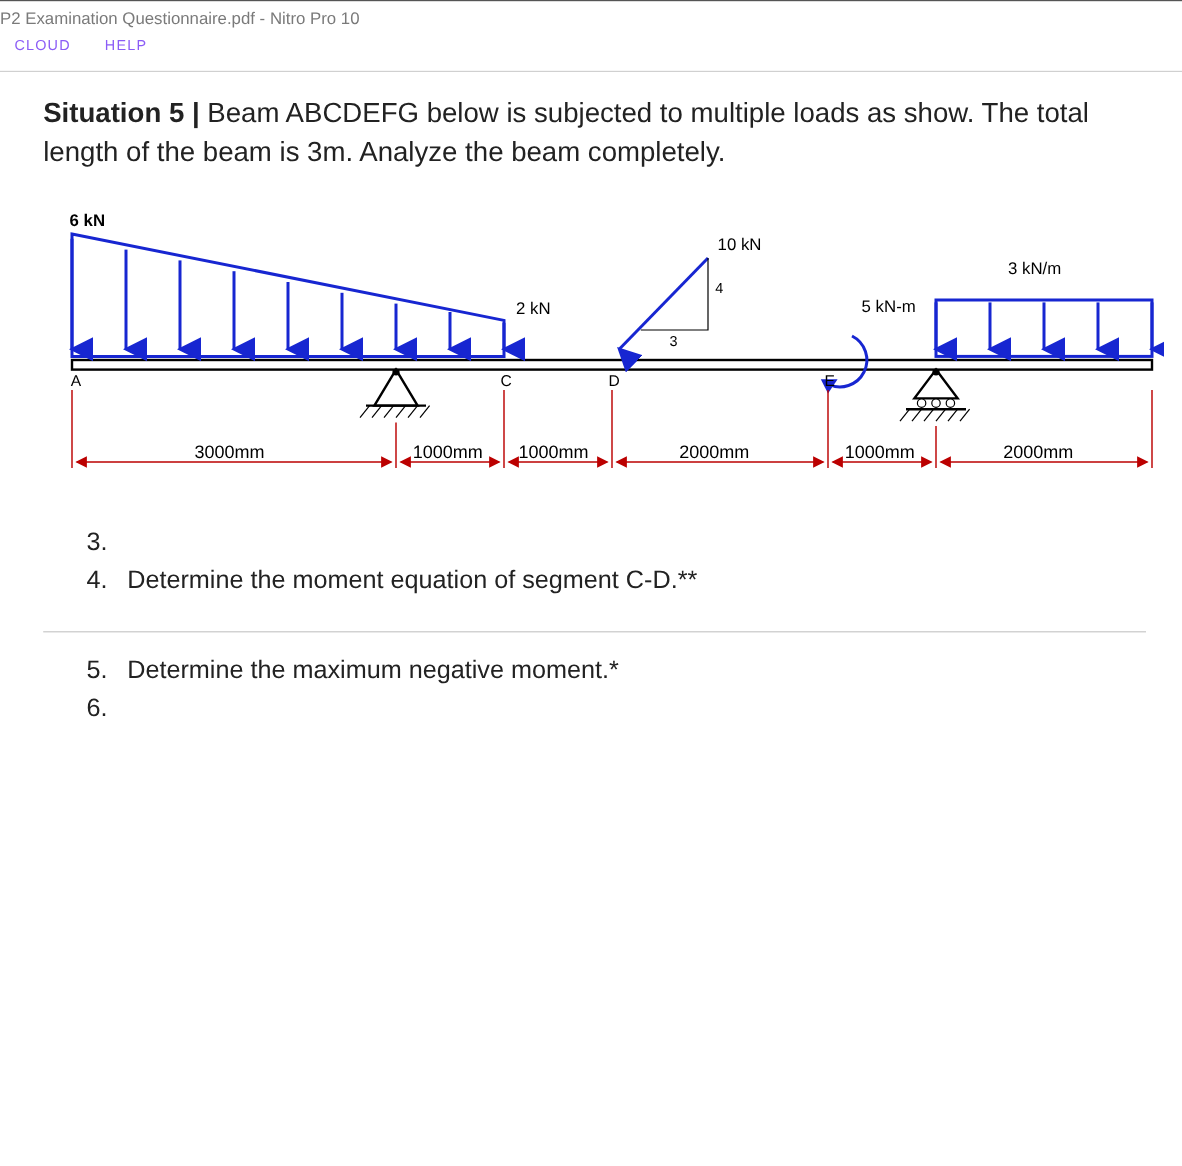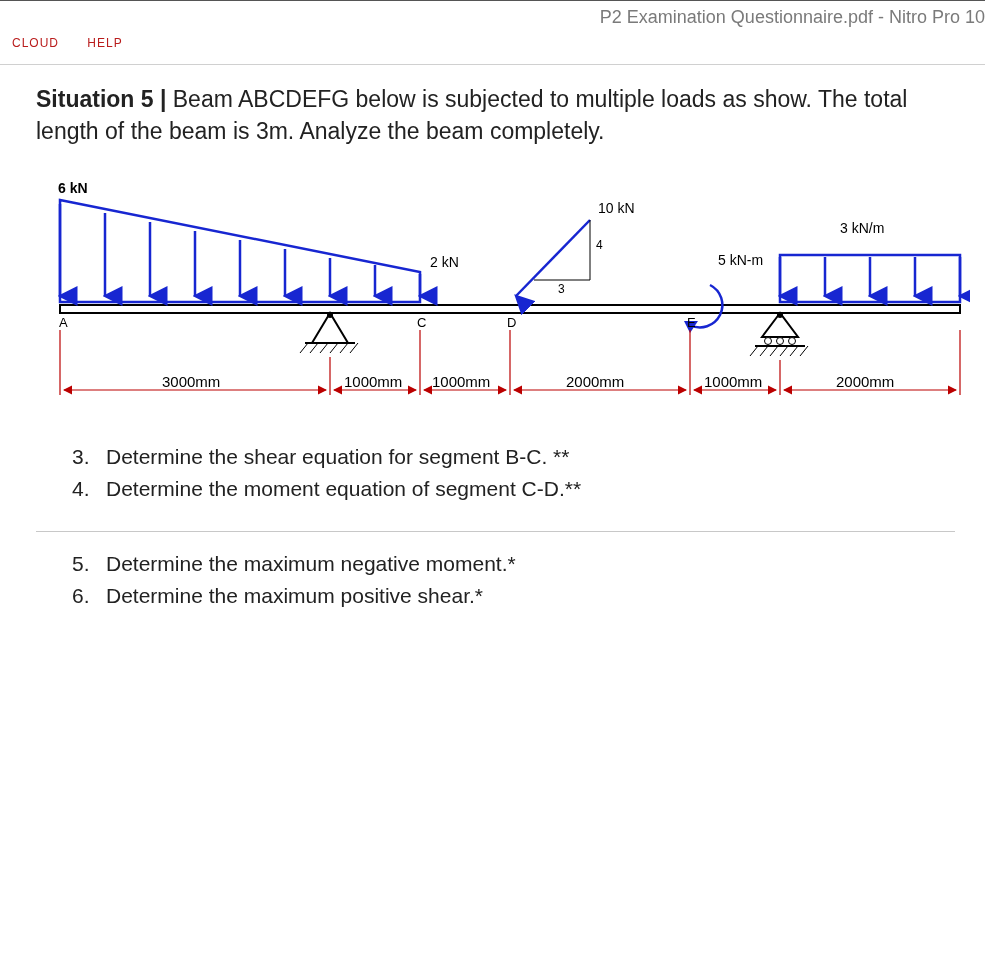--- a/index.html
+++ b/index.html
@@ -3,31 +3,31 @@
 <meta charset="utf-8">
 <style>
   * { box-sizing: border-box; margin: 0; padding: 0; }
   body {
     font-family: Arial, Helvetica, sans-serif;
     background: #fff;
     width: 985px;
     color: #111;
   }
   .titlebar {
-    text-align: right;
-    font-size: 18px;
+    text-align: left;
+    font-size: 14px;
     color: #7a7a7a;
     padding: 6px 0 4px;
     border-top: 1px solid #555;
   }
   .menubar {
     padding: 4px 12px 14px;
     font-size: 12px;
     letter-spacing: 1px;
-    color: #b91c1c;
+    color: #8b5cf6;
     border-bottom: 1px solid #d0d0d0;
   }
   .menubar span { margin-right: 24px; }
   .page {
     padding: 18px 30px 30px 36px;
   }
   .situation {
     font-size: 23px;
     line-height: 1.4;
     color: #222;
@@ -184,35 +184,33 @@
         <text x="516" y="222">2000mm</text>
         <text x="654" y="222">1000mm</text>
         <text x="786" y="222">2000mm</text>
       </g>
     </svg>
   </div>
 
   <div class="qlist">
     <div class="item">
       <span class="num">3.</span>
-      <span>Determine the shear equation for segment B-C. **</span>
     </div>
     <div class="item">
       <span class="num">4.</span>
       <span>Determine the moment equation of segment C-D.**</span>
     </div>
   </div>
 
   <div class="sep1"></div>
   <div class="bottom-sep"></div>
 
   <div class="qlist">
     <div class="item">
       <span class="num">5.</span>
       <span>Determine the maximum negative moment.*</span>
     </div>
     <div class="item">
       <span class="num">6.</span>
-      <span>Determine the maximum positive shear.*</span>
     </div>
   </div>
 
 </div>
 
 </body></html>

